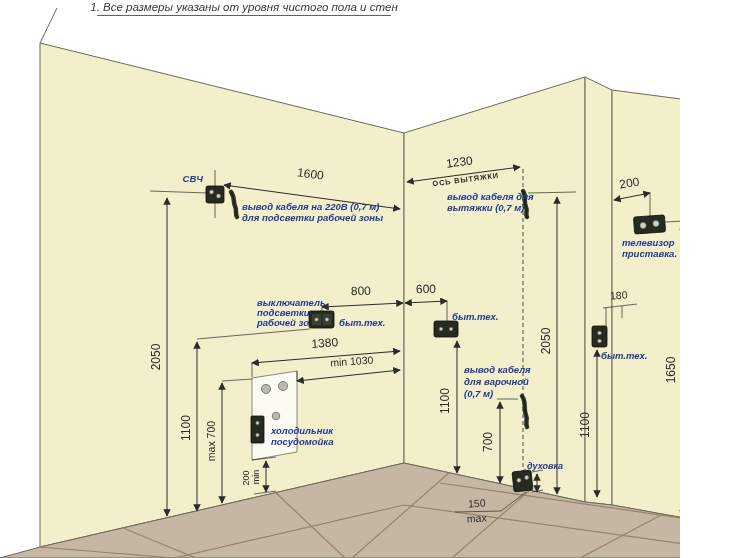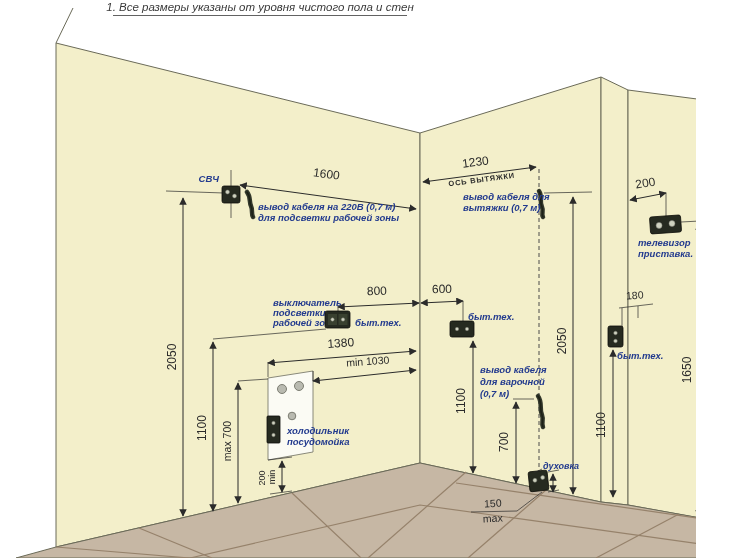--- a/index.html
+++ b/index.html
@@ -1,16 +1,16 @@
 <!DOCTYPE html>
 <html><head>
 <meta charset="utf-8">
 <style>
   html,body{margin:0;padding:0;background:#ffffff;}
-  .canvas{position:relative;width:680px;height:558px;background:#ffffff;overflow:hidden;margin-left:16px;}
+  .canvas{position:relative;width:680px;height:558px;background:#ffffff;overflow:hidden;}
   svg{display:block;}
   text{font-family:"Liberation Sans", sans-serif;}
   .title-text{fill:#3a3a3a;font-style:italic;font-size:11.5px;}
   .dim{fill:#2b2b2b;font-size:12px;}
   .dim-sm{fill:#2b2b2b;font-size:10.5px;}
   .dim-xs{fill:#2b2b2b;font-size:9px;}
   .axis-cap{fill:#2b2b2b;font-size:7.5px;font-weight:bold;letter-spacing:0.8px;}
   .note{fill:#223a8e;font-style:italic;font-weight:bold;font-size:9.5px;}
   .note-sm{fill:#223a8e;font-style:italic;font-weight:bold;font-size:9px;}
   .wall{fill:#f3efca;stroke:#6a6a58;stroke-width:1;}

